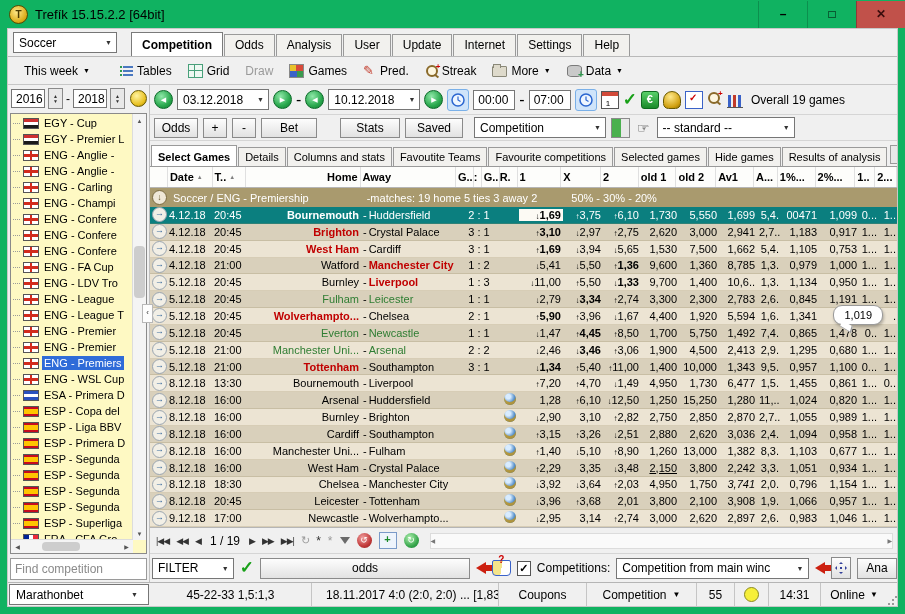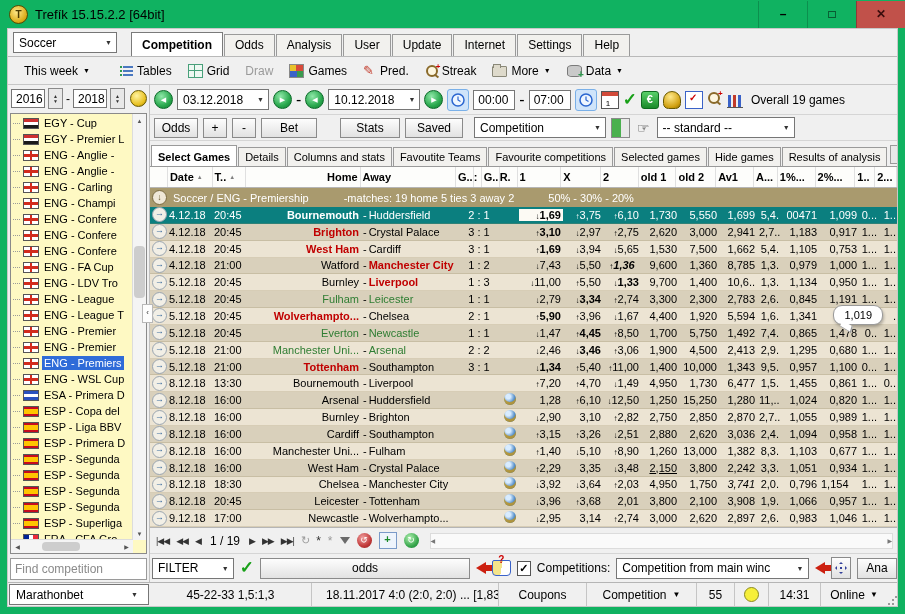--- a/index.html
+++ b/index.html
@@ -538,21 +538,21 @@
               <div class="th c-c1">
                 <div>1..</div>
               </div>
               <div class="th c-c2">
                 <div>2...</div>
               </div>
             </div>
           <div class="group-row">
             <span class="grp-ic">↓</span>
             <span>Soccer / ENG - Premiership</span>
-            <span style="margin-left:29px">-matches: 19  home 5  ties 3  away 2</span>
+            <span style="margin-left:52px">-matches: 19  home 5  ties 3  away 2</span>
             <span style="margin-left:28px">50% - 30% - 20%</span>
           </div>
           <div class="tbody" id="table-body">
               <div class="tr sel">
                 <div class="exp">→</div>
                 <div class="td c-date">4.12.18</div>
                 <div class="td c-time">20:45</div>
                 <div class="td c-home tm-wb">Bournemouth</div>
                 <div class="td c-away" style="display: flex;">
                   <div style="margin-right: 2px;">- </div>
@@ -622,23 +622,23 @@
                 <div class="exp">→</div>
                 <div class="td c-date">4.12.18</div>
                 <div class="td c-time">21:00</div>
                 <div class="td c-home ">Watford</div>
                 <div class="td c-away" style="display: flex;">
                   <div style="margin-right: 2px;">- </div>
                   <div class="tm-r">Manchester City</div>
                 </div>
                 <div class="td c-score ctr">1 : 2</div>
                 <div class="td c-r ctr"></div>
-                <div class="td num c-o1" style="text-align: right;"><div class="arrow" style="display: inline;">↓</div><div style="display: inline;">7,43</div></div>
+                <div class="td num c-o1" style="text-align: right;"><div class="arrow" style="display: inline;">↓</div><div style="display: inline;">5,41</div></div>
                 <div class="td num c-ox" style="text-align: right;"><div class="arrow" style="display: inline;">↓</div><div style="display: inline;">5,50</div></div>
-                <div class="td num c-o2" style="text-align: center; font-style: italic;"><div class="arrow" style="display: inline;">↑</div><div class="bold" style="display: inline;">1,36</div></div>
+                <div class="td num c-o2" style="text-align: right;"><div class="arrow" style="display: inline;">↑</div><div class="bold" style="display: inline;">1,36</div></div>
                 <div class="td num c-old1" style="text-align: right;"><div style="display: inline;">9,600</div></div>
                 <div class="td num c-old2" style="text-align: right;"><div style="display: inline;">1,360</div></div>
                 <div class="td num c-av1" style="text-align: right;"><div style="display: inline;">8,785</div></div>
                 <div class="td num c-a" style="text-align: right;"><div style="display: inline;">1,3.</div></div>
                 <div class="td num c-p1" style="text-align: right;"><div style="display: inline;">0,979</div></div>
                 <div class="td num c-p2" style="text-align: right;"><div style="display: inline;">1,000</div></div>
                 <div class="td num c-c1" style="text-align: right;"><div style="display: inline;">1...</div></div>
                 <div class="td num c-c2" style="text-align: right;"><div style="display: inline;">1...</div></div>
               </div>
               <div class="tr light">
@@ -929,21 +929,21 @@
                 <div class="td c-score ctr"></div>
                 <div class="td c-r ctr"><div class="globe"></div></div>
                 <div class="td num c-o1" style="text-align: right;"><div class="arrow" style="display: inline;">↓</div><div style="display: inline;">3,92</div></div>
                 <div class="td num c-ox" style="text-align: right;"><div class="arrow" style="display: inline;">↓</div><div style="display: inline;">3,64</div></div>
                 <div class="td num c-o2" style="text-align: right;"><div class="arrow" style="display: inline;">↑</div><div style="display: inline;">2,03</div></div>
                 <div class="td num c-old1" style="text-align: right;"><div style="display: inline;">4,950</div></div>
                 <div class="td num c-old2" style="text-align: right;"><div style="display: inline;">1,750</div></div>
                 <div class="td num c-av1" style="text-align: right;"><div style="display: inline; font-style: italic;">3,741</div></div>
                 <div class="td num c-a" style="text-align: right;"><div style="display: inline;">2,0.</div></div>
                 <div class="td num c-p1" style="text-align: right;"><div style="display: inline;">0,796</div></div>
-                <div class="td num c-p2" style="text-align: left;"><div style="display: inline;">1,154</div></div>
+                <div class="td num c-p2" style="text-align: right;"><div style="display: inline;">1,154</div></div>
                 <div class="td num c-c1" style="text-align: right;"><div style="display: inline;">1...</div></div>
                 <div class="td num c-c2" style="text-align: right;"><div style="display: inline;">1...</div></div>
               </div>
               <div class="tr dark">
                 <div class="exp">→</div>
                 <div class="td c-date">8.12.18</div>
                 <div class="td c-time">20:45</div>
                 <div class="td c-home ">Leicester</div>
                 <div class="td c-away" style="display: flex;">
                   <div style="margin-right: 2px;">- </div>

